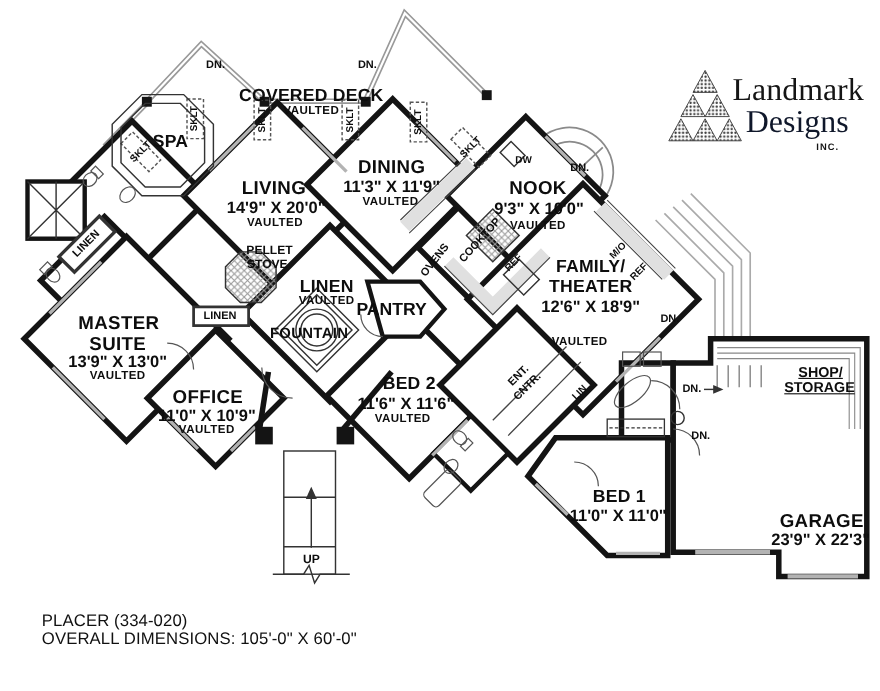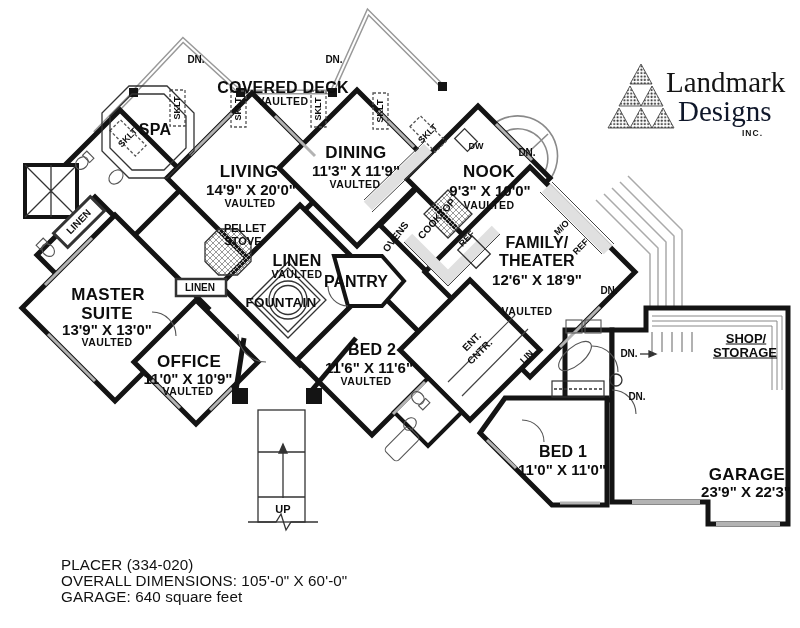--- a/index.html
+++ b/index.html
@@ -14,21 +14,21 @@
   .v10{font-size:10.5px;letter-spacing:.4px;}
   .a11{font-size:11px;}
   .a10{font-size:10px;}
   .a9{font-size:9px;}
   .f13{font-size:13.5px;letter-spacing:.3px;}
   .p12{font-size:16px;}
   .s13{font-size:13px;text-decoration:underline;}
   .rot45{transform:translate(-50%,-50%) rotate(-45deg);}
   .rot90{transform:translate(-50%,-50%) rotate(-90deg);}
   .footer{position:absolute;left:38px;top:557px;font-size:15.2px;font-weight:400;
-          color:#111;line-height:16px;letter-spacing:.1px;margin-left:23px;}
+          color:#111;line-height:16px;letter-spacing:.1px;}
   .logo{position:absolute;left:606px;top:58px;width:194px;height:84px;}
   .logo .t1{position:absolute;left:60px;top:8px;font-family:"Liberation Serif",serif;
             font-size:29px;color:#151515;}
   .logo .t2{position:absolute;left:72px;top:37px;font-family:"Liberation Serif",serif;
             font-size:29px;color:#0f172a;}
   .logo .t3{position:absolute;left:136px;top:70px;font-size:8.5px;font-weight:700;
             letter-spacing:1px;color:#151515;}
 </style>
 </head>
 <body>
@@ -285,16 +285,15 @@
 <div class="lbl a10" style="left:196px;top:60px">DN.</div>
 <div class="lbl a10" style="left:334px;top:60px">DN.</div>
 <div class="lbl a10" style="left:527px;top:153px">DN.</div>
 <div class="lbl a10" style="left:609px;top:291px">DN.</div>
 <div class="lbl a10" style="left:629px;top:354px">DN.</div>
 <div class="lbl a10" style="left:637px;top:397px">DN.</div>
 
 <div class="footer">
   <div>PLACER (334-020)</div>
   <div>OVERALL DIMENSIONS: 105'-0" X 60'-0"</div>
-  <div>GARAGE: 640 square feet</div>
 </div>
 
 </div>
 
 </body></html>

